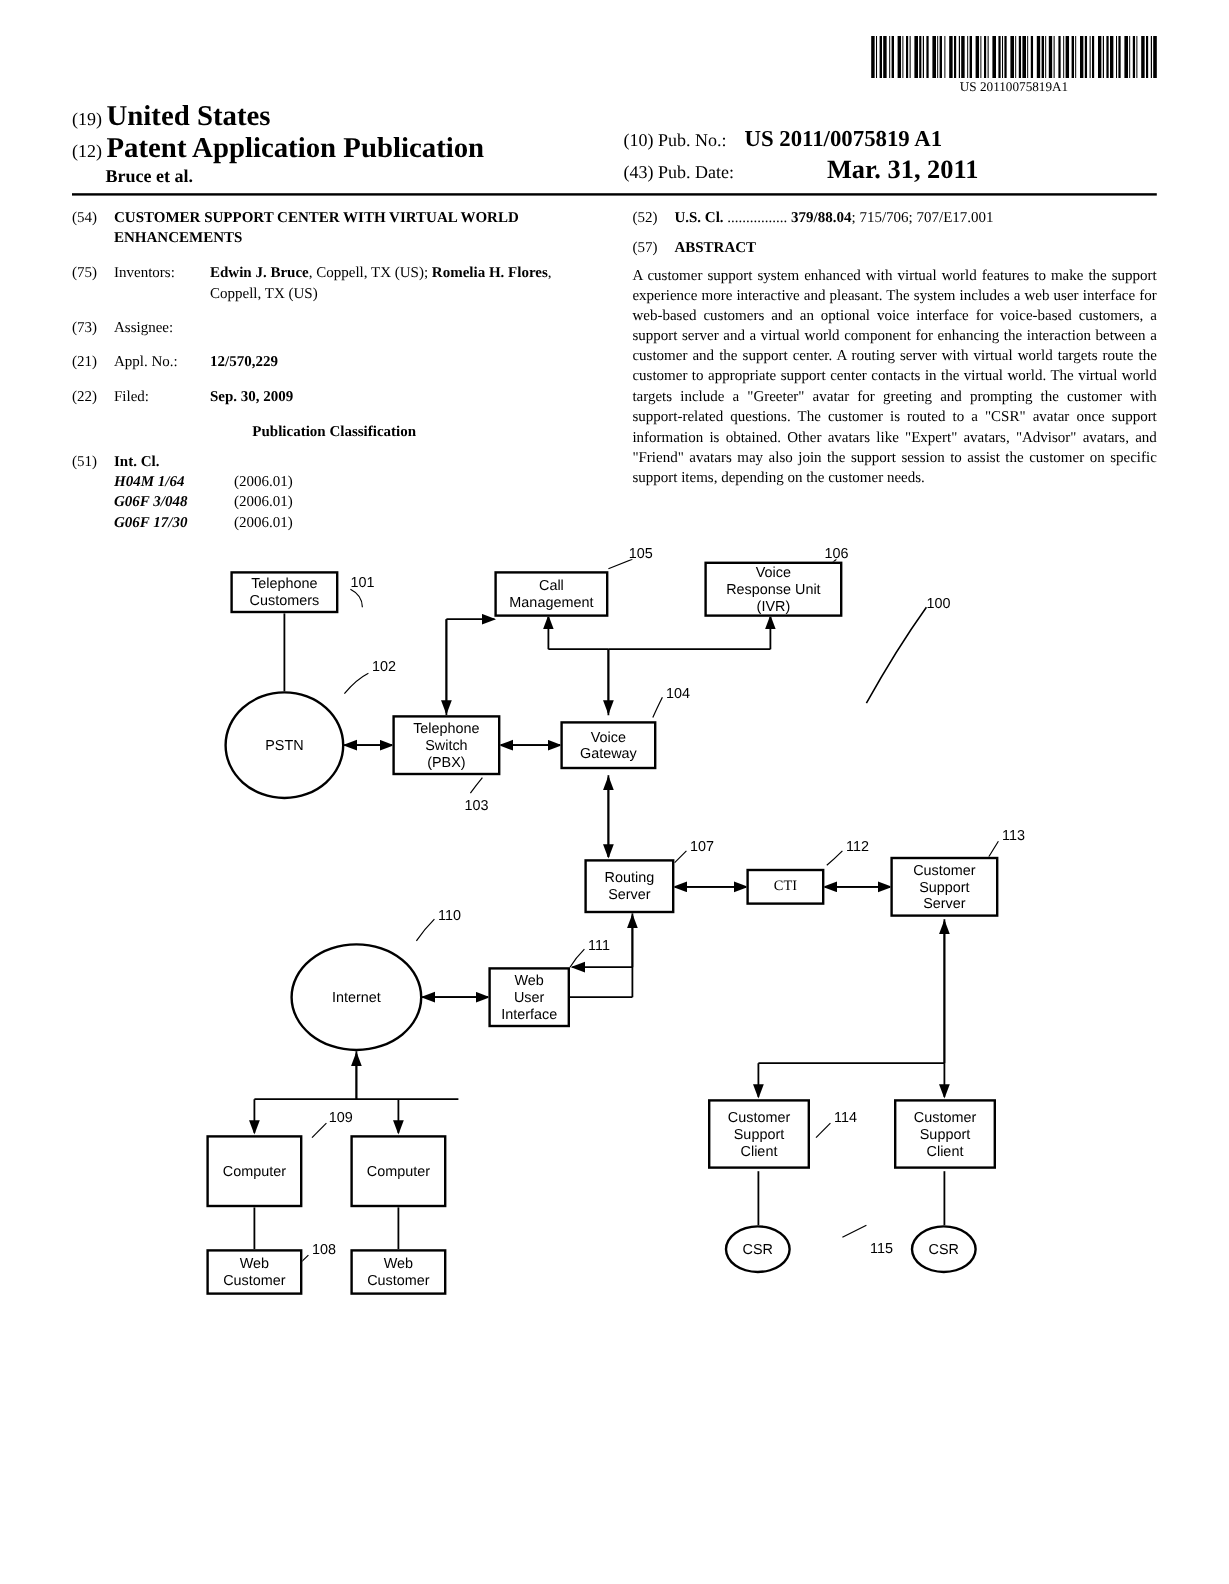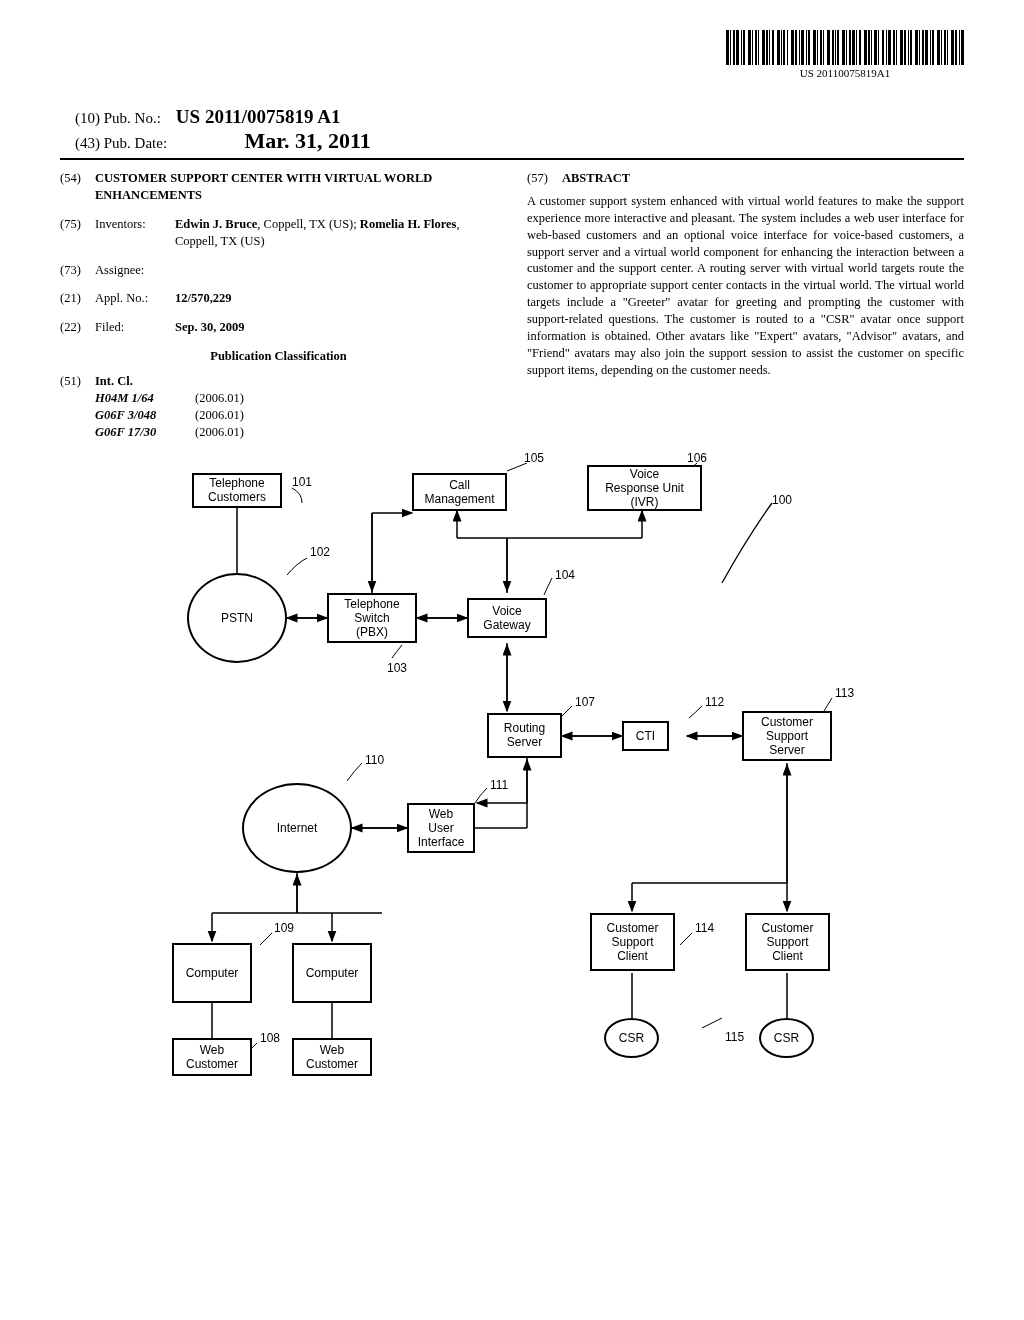--- a/index.html
+++ b/index.html
@@ -315,20 +315,31 @@
           <span style="width:2px;background:white"></span>
         <span style="width:1px"></span>
           <span style="width:1px;background:white"></span>
         <span style="width:3px"></span>
       </div>
       <div class="barcode-text">US 20110075819A1</div>
     </div>
   </div>
 
   <div class="header-row">
+    <div class="header-left">
+      <div class="country-line">
+        <span>(19)</span>
+        <span class="country-name">United States</span>
+      </div>
+      <div class="doc-type-line">
+        <span>(12)</span>
+        <span class="doc-type">Patent Application Publication</span>
+      </div>
+      <div class="author-line" style="padding-left:28px;">Bruce et al.</div>
+    </div>
     <div class="header-right">
       <div style="height:22px"></div>
       <div class="pub-line">
         <span>(10)</span>
         <span>Pub. No.:</span>&nbsp;&nbsp;&nbsp;
         <span class="pub-no-value">US 2011/0075819 A1</span>
       </div>
       <div class="pub-line">
         <span>(43)</span>
         <span>Pub. Date:</span>
@@ -387,20 +398,26 @@
             </div>
           <div class="intcl-row">
               <div class="intcl-code">G06F 17/30</div>
               <div>(2006.01)</div>
             </div>
         </div>
       </div>
     </div>
 
     <div class="bib-col">
+      <div class="field-row" style="margin-bottom:8px;">
+        <div class="field-code">(52)</div>
+        <div class="field-value">
+          <b>U.S. Cl.</b><span> ................ </span><b>379/88.04</b><span>; 715/706; 707/E17.001</span>
+        </div>
+      </div>
 
       <div style="display:flex;">
         <div class="field-code">(57)</div>
         <div class="abstract-header" style="flex:1;">ABSTRACT</div>
       </div>
       <div class="abstract-text">A customer support system enhanced with virtual world features to make the support experience more interactive and pleasant. The system includes a web user interface for web-based customers and an optional voice interface for voice-based customers, a support server and a virtual world component for enhancing the interaction between a customer and the support center. A routing server with virtual world targets route the customer to appropriate support center contacts in the virtual world. The virtual world targets include a "Greeter" avatar for greeting and prompting the customer with support-related questions. The customer is routed to a "CSR" avatar once support information is obtained. Other avatars like "Expert" avatars, "Advisor" avatars, and "Friend" avatars may also join the support session to assist the customer on specific support items, depending on the customer needs.</div>
     </div>
   </div>
 
   <div class="diagram-container">
@@ -510,21 +527,21 @@
       </div>
     <div class="dbox" style="left:335px; top:135px; width:80px; height:40px;">
         <span style="white-space:pre-line">Voice
 Gateway</span>
       </div>
 
     <div class="dbox" style="left:355px; top:250px; width:75px; height:45px;">
         <span style="white-space:pre-line">Routing
 Server</span>
       </div>
-    <div class="dbox" style="left:490px; top:258px; width:47px; height:30px;">
+    <div class="dbox" style="left:490px; top:258px; width:65px; height:30px;font-family:Liberation Serif, serif;">
         <span>CTI</span>
       </div>
     <div class="dbox" style="left:610px; top:248px; width:90px; height:50px;">
         <span style="white-space:pre-line">Customer
 Support
 Server</span>
       </div>
 
     <div class="dellipse" style="left:110px; top:320px; width:110px; height:90px;">
         <span>Internet</span>

